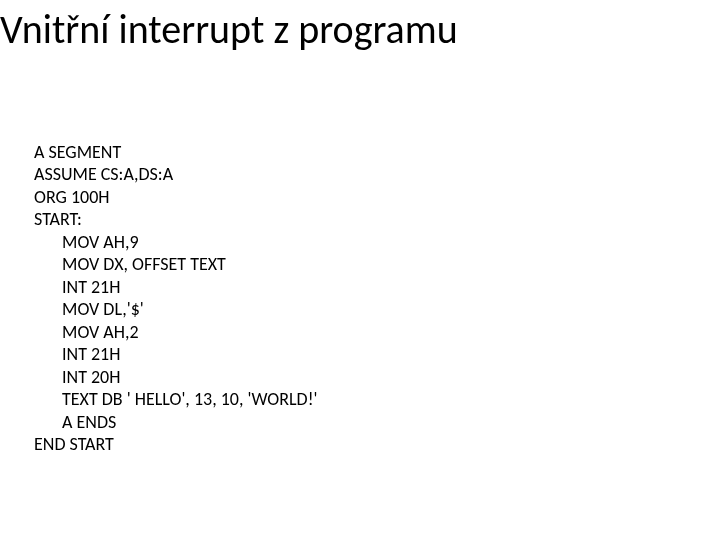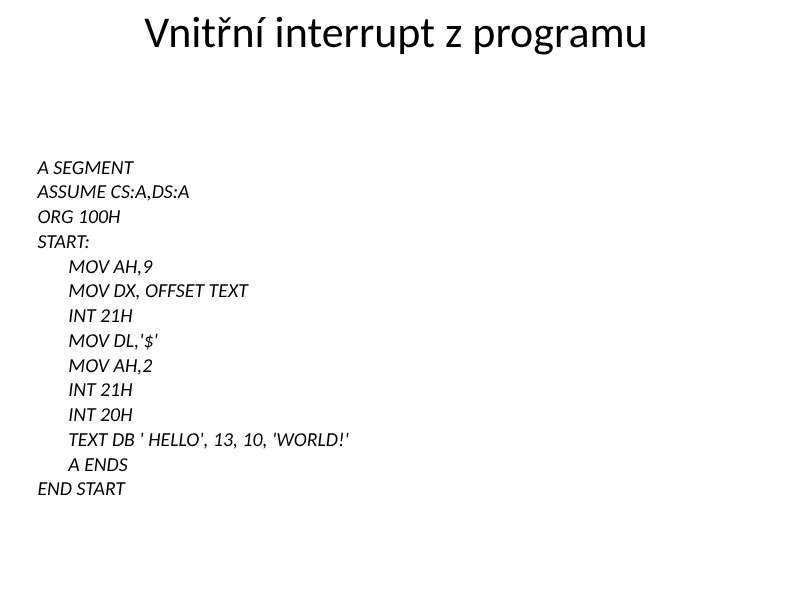--- a/index.html
+++ b/index.html
@@ -16,35 +16,34 @@
     width: 720px;
     height: 540px;
     position: relative;
     box-sizing: border-box;
   }
   .title {
     position: absolute;
     top: 8px;
     left: 0;
     width: 720px;
-    text-align: center;
+    text-align: left;
     font-size: 40px;
     line-height: 1.1;
     font-weight: 400;
     color: #000;
   }
   .code-block {
     position: absolute;
     top: 118px;
     left: 34px;
     font-size: 18px;
     line-height: 1.25;
     font-weight: 400;
     white-space: pre;
-    font-style: italic;
   }
   .indent {
     display: inline-block;
     width: 28px;
   }
 </style>
 </head>
 <body>
 
 <div class="slide">

